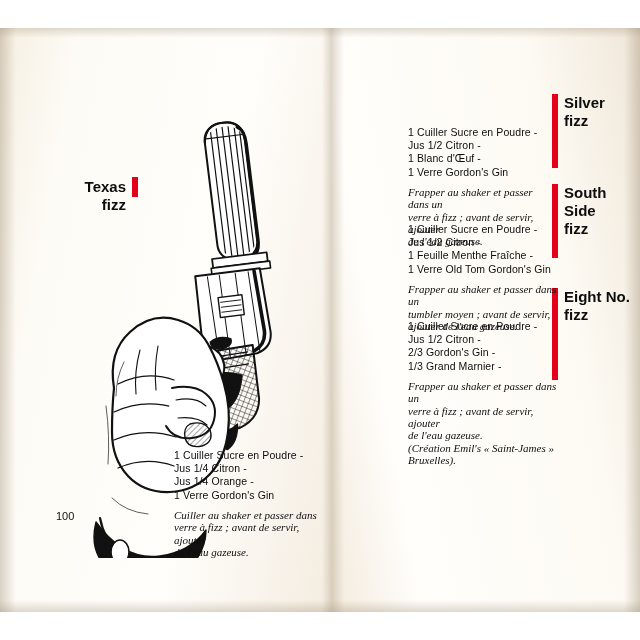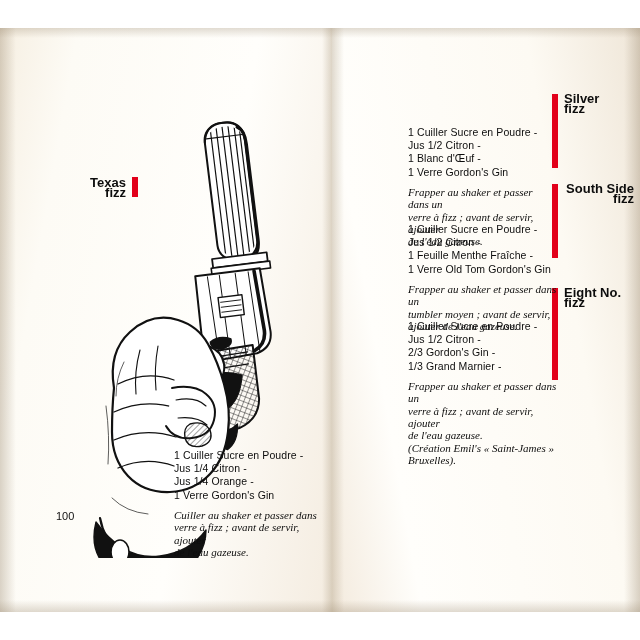--- a/index.html
+++ b/index.html
@@ -96,23 +96,23 @@
     position: absolute;
   }
   .marker .bar {
     position: absolute;
     width: 6px;
     background: #e2001a;
   }
   .marker .label {
     position: absolute;
     font-family: "Liberation Sans", sans-serif;
-    font-size: 13px;
+    font-size: 15px;
     font-weight: bold;
-    line-height: 10px;
+    line-height: 18px;
     color: #0d0d0d;
     white-space: pre-line;
     text-align: right;
   }
   .marker .label.left-of-bar {
     text-align: right;
   }
   .marker .label.right-of-bar {
     text-align: left;
   }
@@ -272,21 +272,21 @@
     </div>
 
     <div class="marker" style="left:552px; top:66px; width:80px; height:40px;">
       <div class="bar" style="left:0; top:0; height:74px;"></div>
       <div class="label right-of-bar" style="left:12px; top:0; width:64px;">Silver
 fizz</div>
     </div>
 
     <div class="marker" style="left:552px; top:156px; width:80px; height:40px;">
       <div class="bar" style="left:0; top:0; height:74px;"></div>
-      <div class="label right-of-bar" style="left:12px; top:0; width:70px;text-align:right;">South Side
+      <div class="label right-of-bar" style="left:12px; top:0; width:70px;">South Side
 fizz</div>
     </div>
 
     <div class="marker" style="left:552px; top:260px; width:80px; height:40px;">
       <div class="bar" style="left:0; top:0; height:92px;"></div>
       <div class="label right-of-bar" style="left:12px; top:0; width:68px;">Eight No.
 fizz</div>
     </div>
 
     <div class="recipe" style="left:174px; top:395px; width:150px;">

